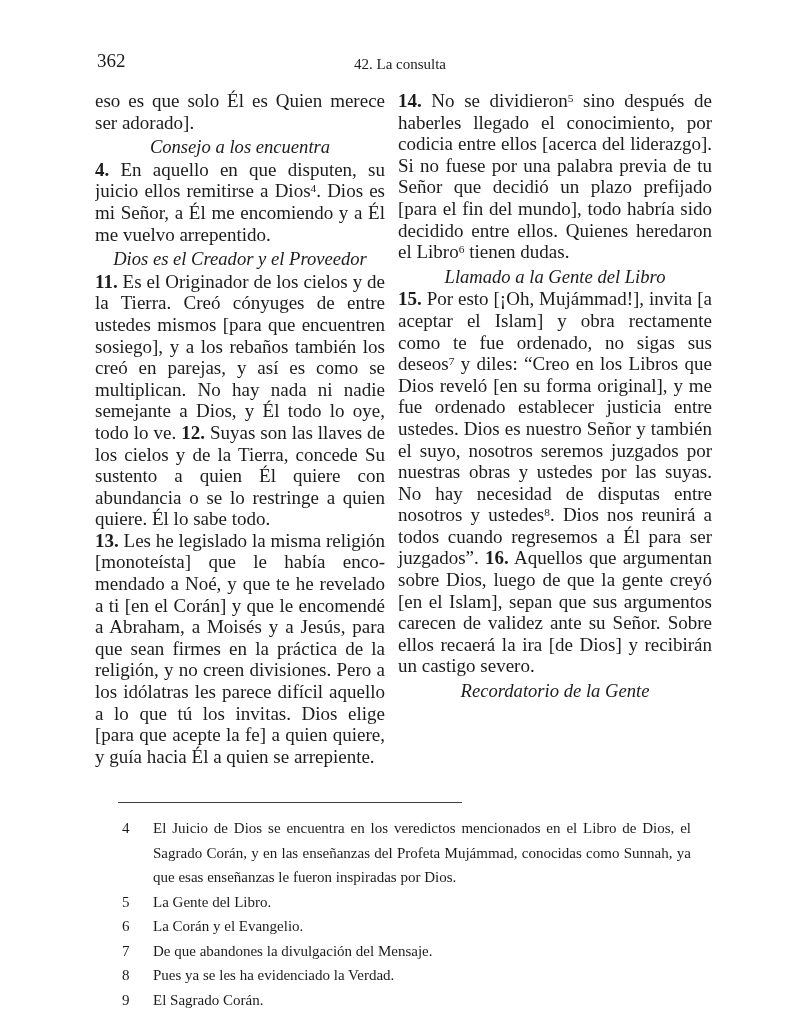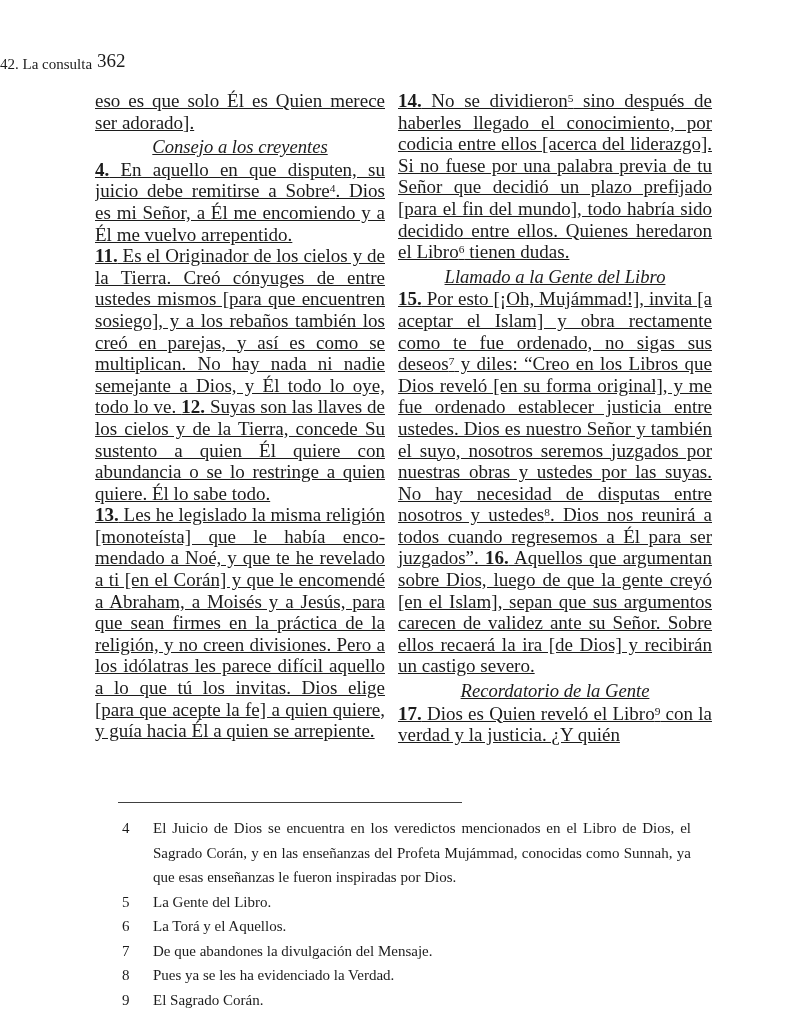--- a/index.html
+++ b/index.html
@@ -10,29 +10,29 @@
   html,body{margin:0;padding:0;background:#e8e8e8;}
   .page{
     width:800px;height:1035px;position:relative;margin:0 auto;
     background:var(--bg-color);color:var(--text-color);
     font-family:"Liberation Serif","DejaVu Serif",serif;
     overflow:hidden;
   }
   
   .header{position:absolute;top:51px;left:0;width:100%;height:26px;}
   .page-num{position:absolute;left:97px;top:0;font-size:19px;line-height:20px;}
-  .running-title{display:block;text-align:left;font-size:15px;line-height:20px;margin-top:3px;}
+  .running-title{display:block;text-align:center;font-size:15px;line-height:20px;margin-top:3px;}
   
   .columns{
     position:absolute;top:90px;left:95px;
     display:flex;gap:13px;height:718px;overflow:hidden;
   }
   .col{
     text-align:justify;font-size:19px;line-height:21.6px;
-    hyphens:manual;text-decoration:underline;-webkit-hyphens:manual;
+    hyphens:manual;-webkit-hyphens:manual;
   }
   .col-left{width:290px;}
   .col-right{width:314px;}
   .para{margin:0;}
   .section-heading{
     text-align:center;font-style:italic;font-size:18.6px;
     margin:3px 0 1px 0;
   }
   .vnum{font-weight:bold;}
   .sup{font-size:11.4px;vertical-align:5px;line-height:0;}
@@ -56,48 +56,48 @@
 <div class="page">
 
   <div class="header">
     <span class="page-num">362</span>
     <span class="running-title">42. La consulta</span>
   </div>
 
   <div class="columns">
     <div class="col col-left" id="col-left">
         <p class="para"><span>eso es que solo Él es Quien merece ser adorado].</span></p>
-        <div class="section-heading">Consejo a los creyentes</div>
-        <p class="para"><span class="vnum">4.</span><span> En aquello en que disputen, su juicio debe remitirse a Sobre</span><span class="sup">4</span><span>. Dios es mi Señor, a Él me encomiendo y a Él me vuelvo arrepentido.</span></p>
+        <div class="section-heading">Consejo a los encuentra</div>
+        <p class="para"><span class="vnum">4.</span><span> En aquello en que disputen, su juicio ellos remitirse a Dios</span><span class="sup">4</span><span>. Dios es mi Señor, a Él me encomiendo y a Él me vuelvo arrepentido.</span></p>
+        <div class="section-heading">Dios es el Creador y el Proveedor</div>
         <p class="para"><span class="vnum">11.</span><span> Es el Originador de los cielos y de la Tierra. Creó cónyuges de entre ustedes mismos [para que encuentren sosiego], y a los rebaños también los creó en parejas, y así es como se multiplican. No hay nada ni nadie semejante a Dios, y Él todo lo oye, todo lo ve. </span><span class="vnum">12.</span><span> Suyas son las llaves de los cielos y de la Tierra, concede Su sustento a quien Él quiere con abundancia o se lo restringe a quien quiere. Él lo sabe todo.</span></p>
         <p class="para"><span class="vnum">13.</span><span> Les he legislado la misma reli­gión [monoteísta] que le había enco­mendado a Noé, y que te he revelado a ti [en el Corán] y que le encomendé a Abraham, a Moisés y a Jesús, para que sean firmes en la práctica de la religión, y no creen divisiones. Pero a los idólatras les parece difícil aque­llo a lo que tú los invitas. Dios elige [para que acepte la fe] a quien quiere, y guía hacia Él a quien se arrepiente.</span></p>
       </div>
     <div class="col col-right" id="col-right">
         <p class="para"><span class="vnum">14.</span><span> No se dividieron</span><span class="sup">5</span><span> sino después de haberles llegado el conocimiento, por codicia entre ellos [acerca del li­derazgo]. Si no fuese por una palabra previa de tu Señor que decidió un plazo prefijado [para el fin del mun­do], todo habría sido decidido entre ellos. Quienes heredaron el Libro</span><span class="sup">6</span><span> tienen dudas.</span></p>
         <div class="section-heading">Llamado a la Gente del Libro</div>
         <p class="para"><span class="vnum">15.</span><span> Por esto [¡Oh, Mujámmad!], in­vita [a aceptar el Islam] y obra recta­mente como te fue ordenado, no si­gas sus deseos</span><span class="sup">7</span><span> y diles: “Creo en los Libros que Dios reveló [en su forma original], y me fue ordenado esta­blecer justicia entre ustedes. Dios es nuestro Señor y también el suyo, no­sotros seremos juzgados por nuestras obras y ustedes por las suyas. No hay necesidad de disputas entre nosotros y ustedes</span><span class="sup">8</span><span>. Dios nos reunirá a todos cuando regresemos a Él para ser juz­gados”. </span><span class="vnum">16.</span><span> Aquellos que argumen­tan sobre Dios, luego de que la gente creyó [en el Islam], sepan que sus ar­gumentos carecen de validez ante su Señor. Sobre ellos recaerá la ira [de Dios] y recibirán un castigo severo.</span></p>
         <div class="section-heading">Recordatorio de la Gente</div>
-        <p class="para"><span class="vnum">17.</span><span> Dios es Quien reveló el Libro</span><span class="sup">9</span><span> con la verdad y la justicia. ¿Y quién</span></p>
       </div>
   </div>
 
   <div class="footnotes">
     <div class="fn-rule"></div>
     <div id="fn-list">
         <div class="fn-row">
           <span class="fn-num">4</span>
           <span class="fn-text">El Juicio de Dios se encuentra en los veredictos mencionados en el Libro de Dios, el Sagrado Corán, y en las enseñanzas del Profeta Mujámmad, conocidas como Sunnah, ya que esas enseñanzas le fueron inspiradas por Dios.</span>
         </div>
         <div class="fn-row">
           <span class="fn-num">5</span>
           <span class="fn-text">La Gente del Libro.</span>
         </div>
         <div class="fn-row">
           <span class="fn-num">6</span>
-          <span class="fn-text">La Torá y el Aquellos.</span>
+          <span class="fn-text">La Corán y el Evangelio.</span>
         </div>
         <div class="fn-row">
           <span class="fn-num">7</span>
           <span class="fn-text">De que abandones la divulgación del Mensaje.</span>
         </div>
         <div class="fn-row">
           <span class="fn-num">8</span>
           <span class="fn-text">Pues ya se les ha evidenciado la Verdad.</span>
         </div>
         <div class="fn-row">

